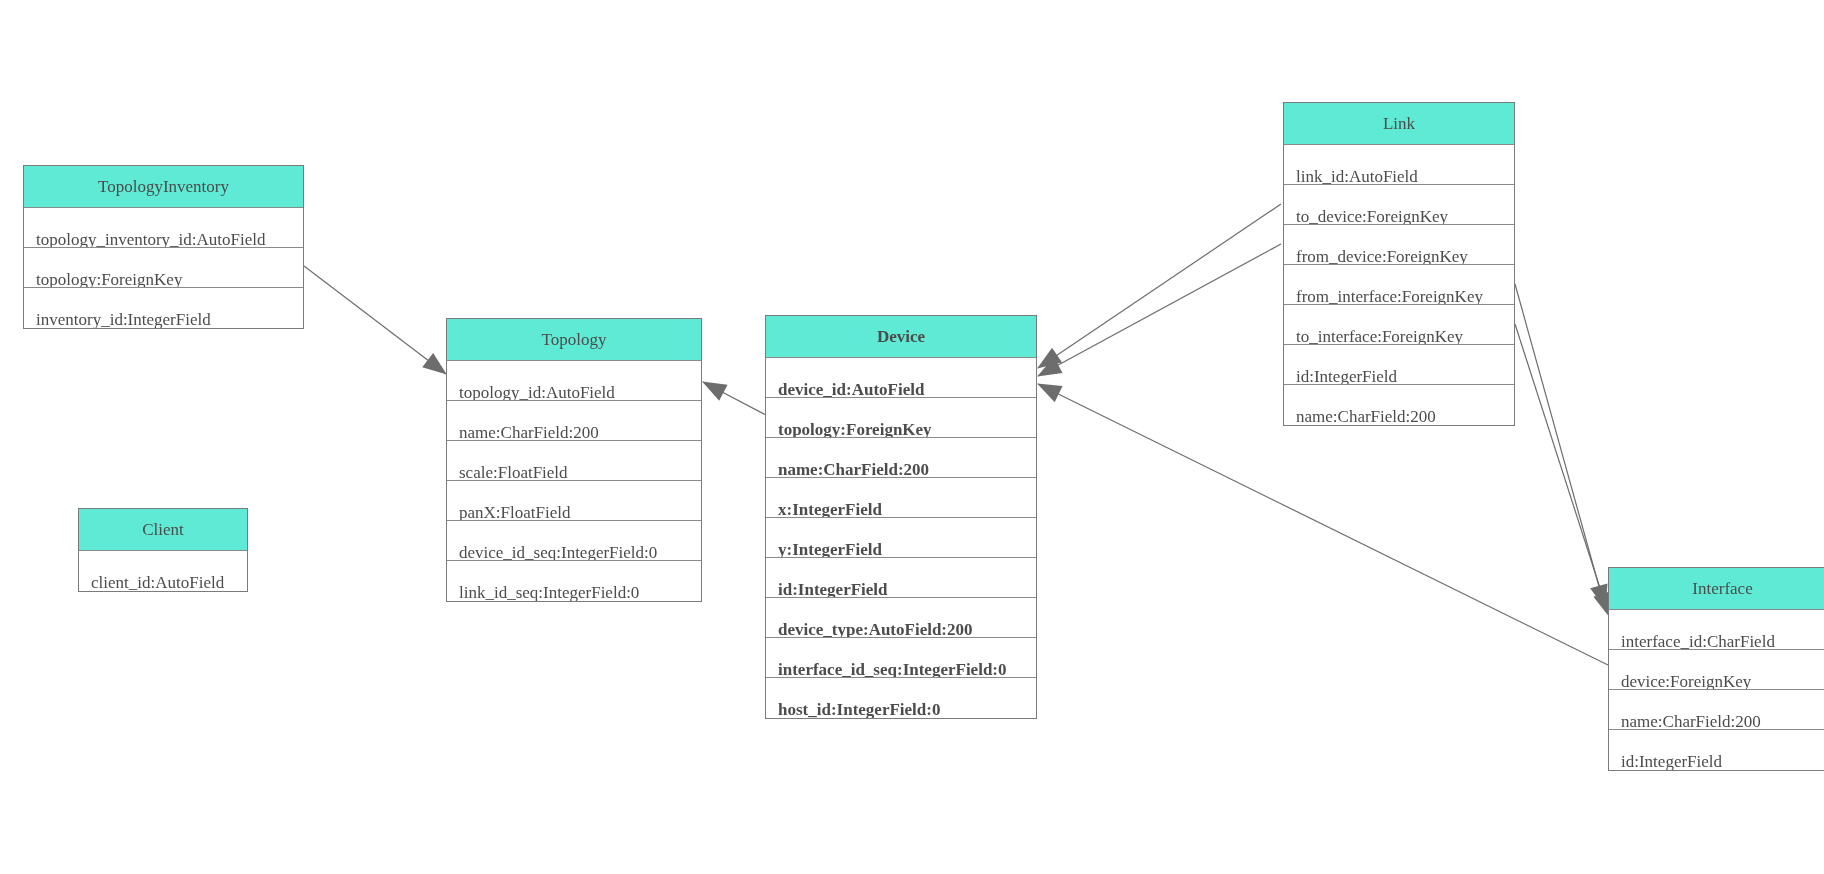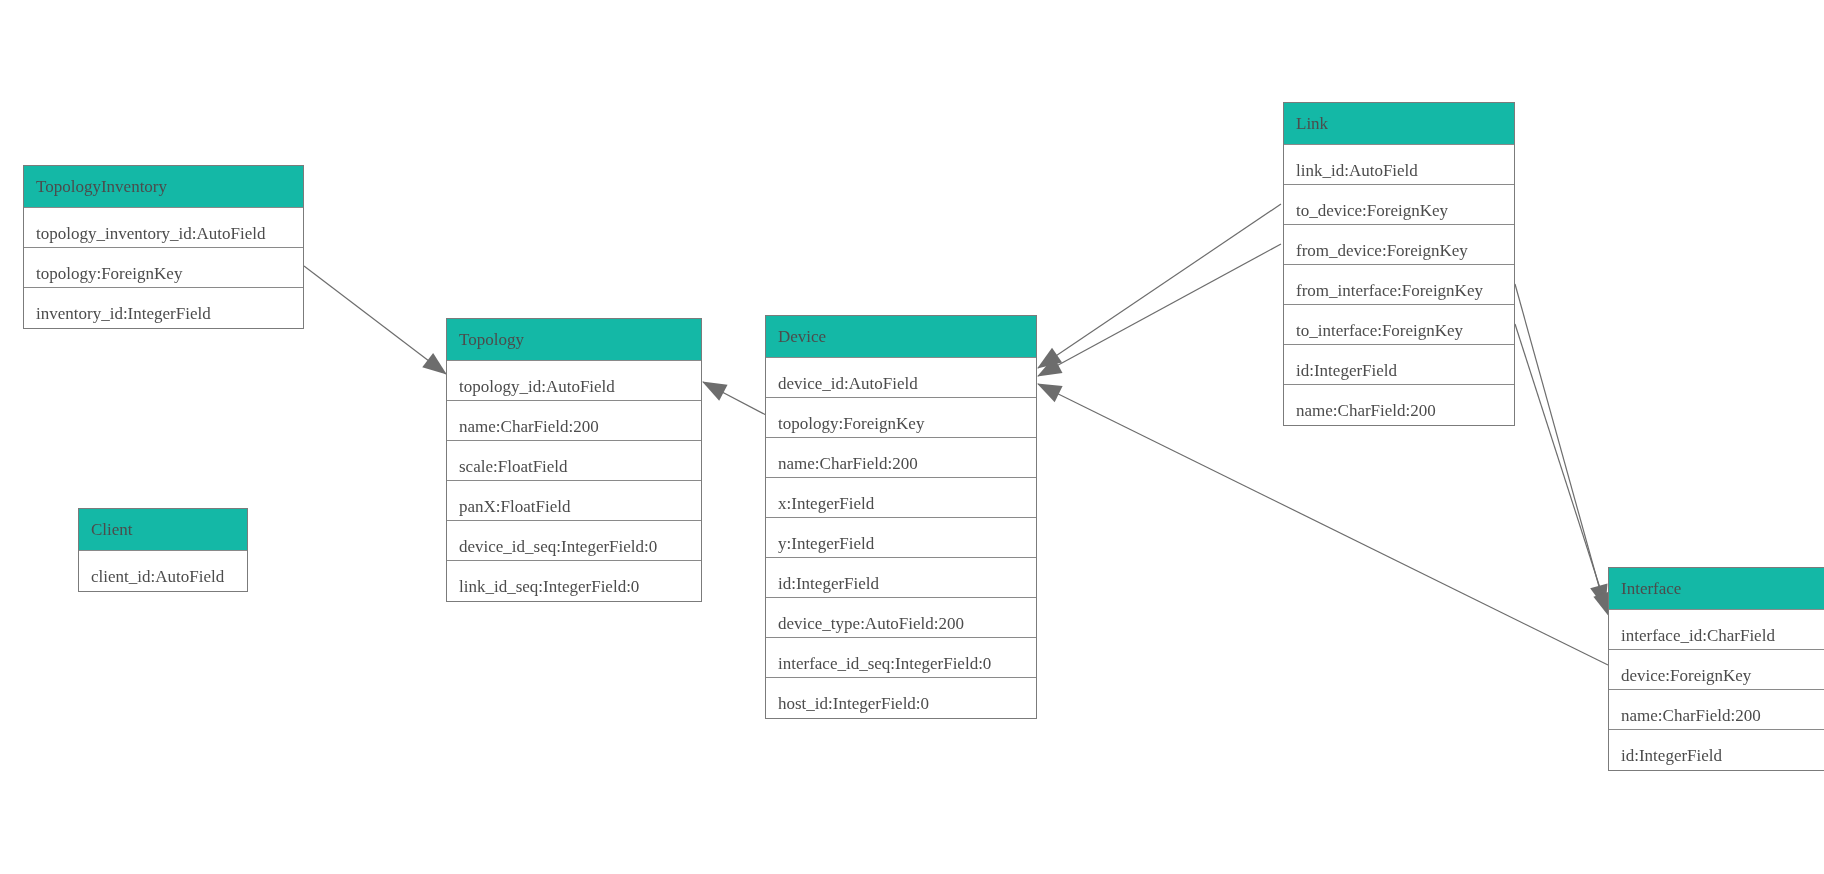--- a/index.html
+++ b/index.html
@@ -26,34 +26,35 @@
   .entity {
     position: absolute;
     box-sizing: border-box;
     background: #ffffff;
     border: 1px solid #7b7b7b;
   }
   .entity .hdr {
     box-sizing: border-box;
     height: 42px;
     line-height: 41px;
-    background: #14b8a6;
+    background: #5eead4;
     border-bottom: 1px solid #8a8a8a;
     padding: 0 12px;
     font-size: 17px;
     color: #4c4c4c;
     white-space: nowrap;
     overflow: hidden;
+    text-align: center;
   }
   .entity .row {
     box-sizing: border-box;
     height: 40px;
     line-height: 39px;
     border-bottom: 1px solid #8a8a8a;
-    padding: 6px 12px;
+    padding: 12px 12px;
     font-size: 17px;
     color: #4c4c4c;
     white-space: nowrap;
     overflow: hidden;
     background: #ffffff;
   }
   .entity .row:last-child {
     border-bottom: none;
   }
 </style>
@@ -92,21 +93,21 @@
     <div class="row">panX:FloatField</div>
     <div class="row">device_id_seq:IntegerField:0</div>
     <div class="row">link_id_seq:IntegerField:0</div>
   </div>
 
   <div class="entity" style="left:78px; top:508px; width:170px;">
     <div class="hdr">Client</div>
     <div class="row">client_id:AutoField</div>
   </div>
 
-  <div class="entity" style="left:765px; top:315px; width:272px;">
+  <div class="entity" style="left:765px; top:315px; width:272px;font-weight:bold;">
     <div class="hdr">Device</div>
     <div class="row">device_id:AutoField</div>
     <div class="row">topology:ForeignKey</div>
     <div class="row">name:CharField:200</div>
     <div class="row">x:IntegerField</div>
     <div class="row">y:IntegerField</div>
     <div class="row">id:IntegerField</div>
     <div class="row">device_type:AutoField:200</div>
     <div class="row">interface_id_seq:IntegerField:0</div>
     <div class="row">host_id:IntegerField:0</div>

